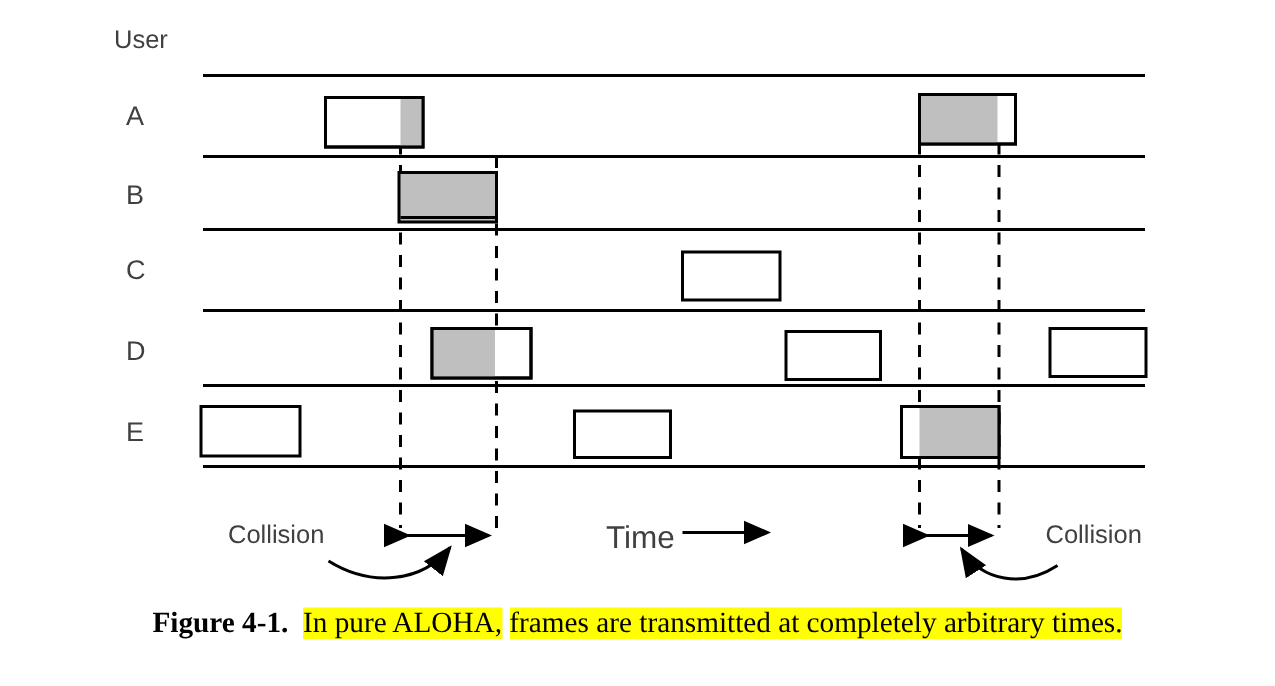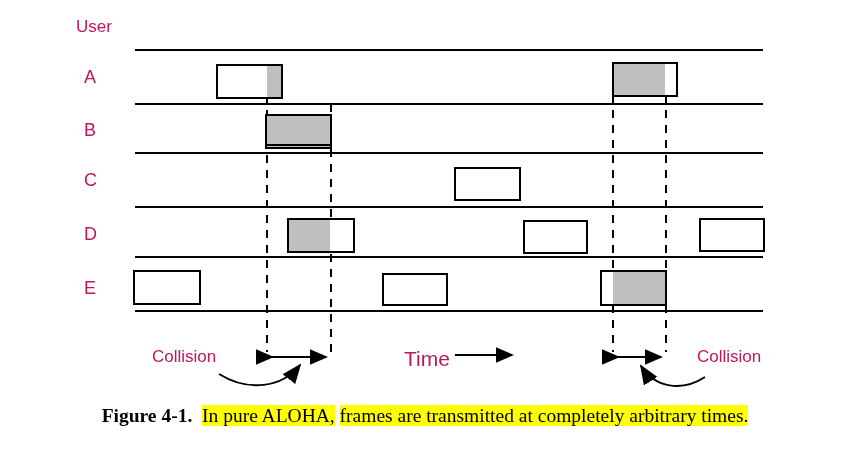--- a/index.html
+++ b/index.html
@@ -23,21 +23,21 @@
   svg.diagram {
     position: absolute;
     left: 0; top: 0;
     width: 850px;
     height: 457px;
     display: block;
   }
   .lbl {
     position: absolute;
     font-family: "Liberation Sans", sans-serif;
-    color: #be185d;
+    color: #404040;
     white-space: nowrap;
     line-height: 1;
   }
   .lbl-user   { left: 76px;  top: 18px;  font-size: 17px; }
   .lbl-row    { font-size: 18px; left: 84px; }
   .lbl-a { top: 68px; }
   .lbl-b { top: 121px; }
   .lbl-c { top: 171px; }
   .lbl-d { top: 225px; }
   .lbl-e { top: 279px; }

